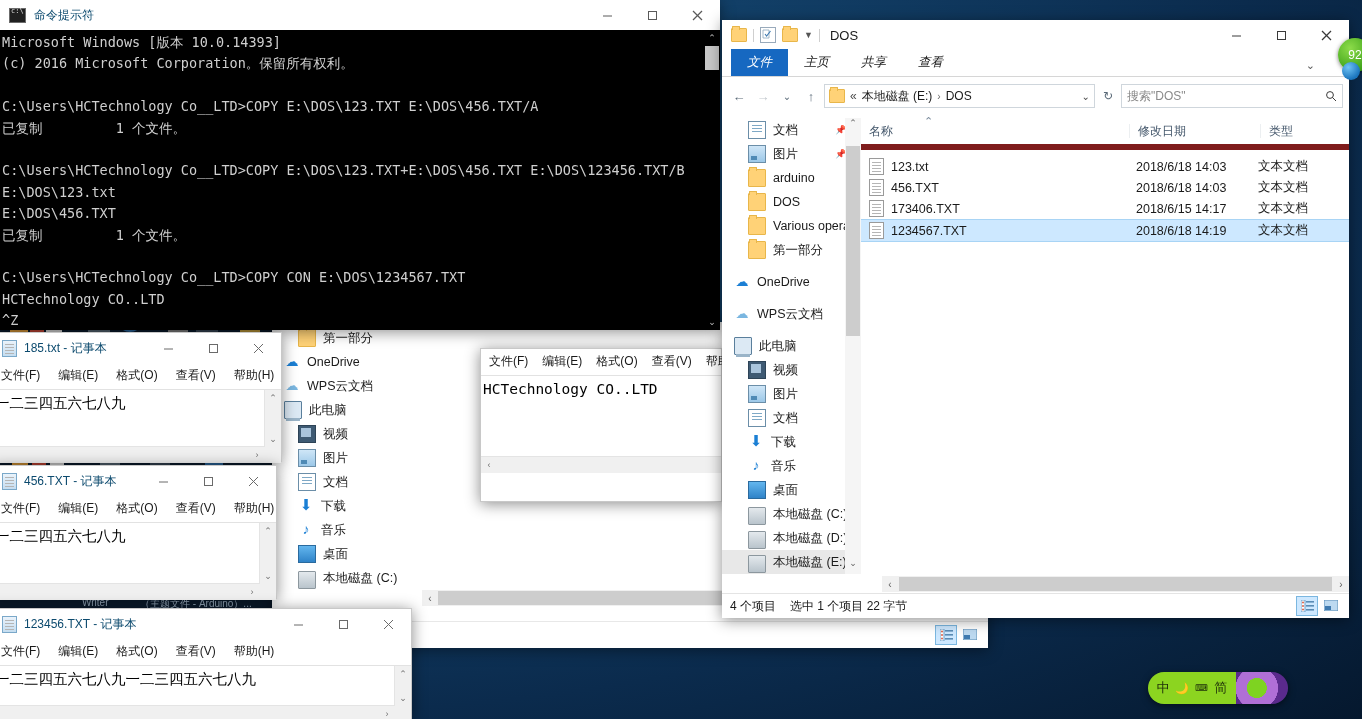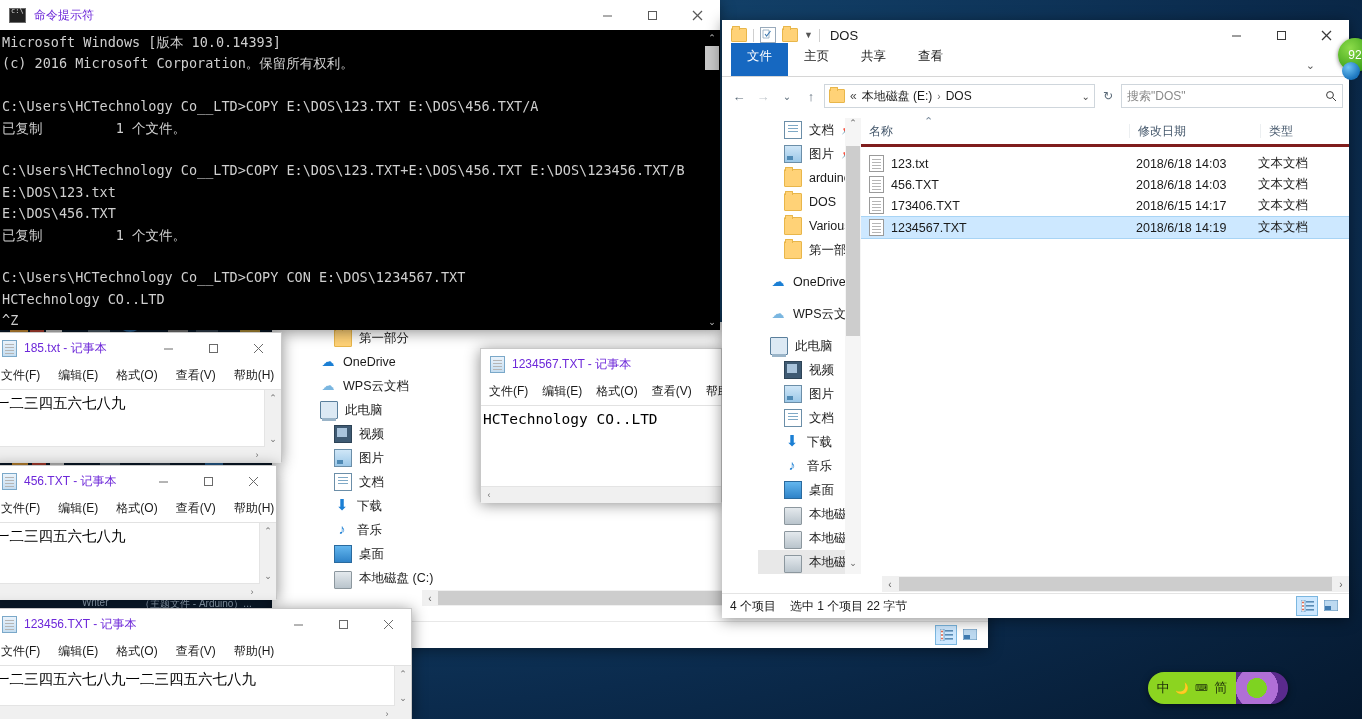--- a/index.html
+++ b/index.html
@@ -4,21 +4,21 @@
 <style>
   html,body{margin:0;padding:0;}
   body{
     width:1362px;height:719px;overflow:hidden;position:relative;
     font-family:"Liberation Sans","DejaVu Sans",sans-serif;
     background:radial-gradient(ellipse at 18% 30%, #1b5b96 0%, #14456f 35%, #0b2b4d 70%, #05182e 100%);
   }
   
   .win{position:absolute;background:#fff;box-shadow:0 2px 14px rgba(0,0,0,.45);}
   .tbar{height:30px;display:flex;align-items:center;}
-  .tbar .ttl{font-size:12px;color:#6d28d9;white-space:nowrap;}
+  .tbar .ttl{font-size:12px;color:#0c4a6e;white-space:nowrap;}
   .wbtns{margin-left:auto;display:flex;height:100%;}
   .wbtn{width:45px;height:100%;display:flex;align-items:center;justify-content:center;
         color:#5a5a5a;font-size:13px;}
   .wbtn svg{display:block;}
   .menubar{display:flex;gap:18px;padding:4px 8px 5px 8px;font-size:12px;color:#1a1a1a;background:#fff;}
   .menubar span{white-space:nowrap;}
   .npbody{background:#fff;border-top:1px solid #e2e2e2;position:relative;overflow:hidden;}
   .nptext{font-family:"DejaVu Sans Mono","Liberation Mono",monospace;font-size:14.5px;color:#000;
           padding:4px 2px 0 2px;white-space:pre;line-height:1.35;}
   .vsb{position:absolute;right:0;top:0;width:16px;bottom:16px;background:#f0f0f0;border-left:1px solid #e4e4e4;}
@@ -42,37 +42,37 @@
 
   
   .ex-qat{display:flex;align-items:center;gap:6px;padding-left:9px;}
   .fold{width:14px;height:12px;background:#ffd277;border:1px solid #e8b64a;border-radius:1px;position:relative;}
   .fold:before{content:"";position:absolute;left:0;top:-3px;width:6px;height:3px;background:#ffd277;
     border:1px solid #e8b64a;border-bottom:none;border-radius:1px 1px 0 0;}
   .sep{width:1px;height:13px;background:#cfcfcf;}
   .qicon{width:14px;height:14px;border:1px solid #9ab;background:#fff;position:relative;}
   .ribbon{display:flex;align-items:flex-end;height:26px;background:#fff;border-bottom:1px solid #d6d6d6;
           font-size:12.5px;padding-left:9px;position:relative;}
-  .rtab{padding:5px 16px 11px 16px;color:#1b1b1b;}
+  .rtab{padding:5px 16px 5px 16px;color:#1b1b1b;font-style:italic;}
   .rtab.file{background:#1668c1;color:#fff;}
   .navbar{height:30px;display:flex;align-items:center;gap:2px;background:#fff;padding:0 6px;}
   .nbtn{width:22px;height:22px;display:flex;align-items:center;justify-content:center;color:#5a6a78;font-size:13px;}
   .nbtn.dis{color:#c2c8cd;}
   .addr{flex:1;height:22px;border:1px solid #cfd6dc;display:flex;align-items:center;gap:5px;
         padding:0 4px;font-size:12px;color:#1a1a1a;background:#fff;}
   .srch{width:210px;height:22px;border:1px solid #cfd6dc;display:flex;align-items:center;
         padding:0 5px;font-size:12px;color:#8a8a8a;background:#fff;}
   .exbody{display:flex;position:absolute;left:0;right:0;}
-  .navpane{width:160px;background:#fff;font-size:12.5px;color:#1a1a1a;overflow:hidden;position:relative;padding-left:36px;}
+  .navpane{width:160px;background:#fff;font-size:12.5px;color:#1a1a1a;overflow:hidden;position:relative;}
   .nrow{display:flex;align-items:center;height:24px;padding-left:12px;gap:7px;white-space:nowrap;}
   .nrow.sel{background:#e8e8e8;}
   .nrow .ic{width:16px;height:16px;flex:0 0 auto;position:relative;}
   .pin{margin-left:auto;margin-right:14px;color:#9a9a9a;font-size:11px;transform:rotate(45deg);}
   .listpane{flex:1;background:#fff;position:relative;}
-  .colhdr{display:flex;height:26px;border-bottom:3px solid #7f1d1d;font-size:12px;color:#44576b;
+  .colhdr{display:flex;height:26px;border-bottom:6px solid #7f1d1d;font-size:12px;color:#44576b;
           align-items:center;}
   .colhdr div{padding-left:8px;border-left:1px solid #eceff1;height:14px;line-height:14px;}
   .colhdr div:first-child{border-left:none;}
   .frow{display:flex;height:21px;align-items:center;font-size:12.5px;color:#1a1a1a;}
   .frow.sel{background:#cde8ff;border-top:1px solid #a8d4f5;border-bottom:1px solid #a8d4f5;}
   .ficon{width:13px;height:15px;background:#fff;border:1px solid #9a9a9a;margin:0 7px 0 8px;
          position:relative;flex:0 0 auto;}
   .ficon:after{content:"";position:absolute;left:2px;top:3px;right:2px;height:1px;
     background:#b5b5b5;box-shadow:0 3px 0 #b5b5b5,0 6px 0 #b5b5b5,0 9px 0 #b5b5b5;}
   .statusbar{position:absolute;left:0;right:0;bottom:0;height:24px;background:#fff;border-top:1px solid #e4e4e4;
@@ -402,24 +402,20 @@
       <div class="arw" style="bottom:0;left:0;">⌄</div>
     </div>
     <div class="hsb">
       <div class="arw" style="right:0;top:0;">›</div>
     </div>
     <div class="corner"></div>
   </div>
 </div>
 
 <div class="win" style="left:480px;top:348px;width:240px;height:152px;border:1px solid #c8c8c8;">
-  <div class="tbar" style="padding-left:9px;">
-    <span class="ficon" style="margin:0 7px 0 0;background:linear-gradient(#eaf3fb,#c5ddf0);border-color:#7aa8c9;"></span>
-    <span class="ttl">1234567.TXT - 记事本</span>
-  </div>
   <div class="menubar" style="gap:14px;">
     <span>文件(F)</span>
     <span>编辑(E)</span>
     <span>格式(O)</span>
     <span>查看(V)</span>
     <span>帮助(H)</span>
   </div>
   <div class="npbody" style="height:97px;">
     <div class="nptext">HCTechnology CO..LTD</div>
     <div class="hsb" style="right:0;">

